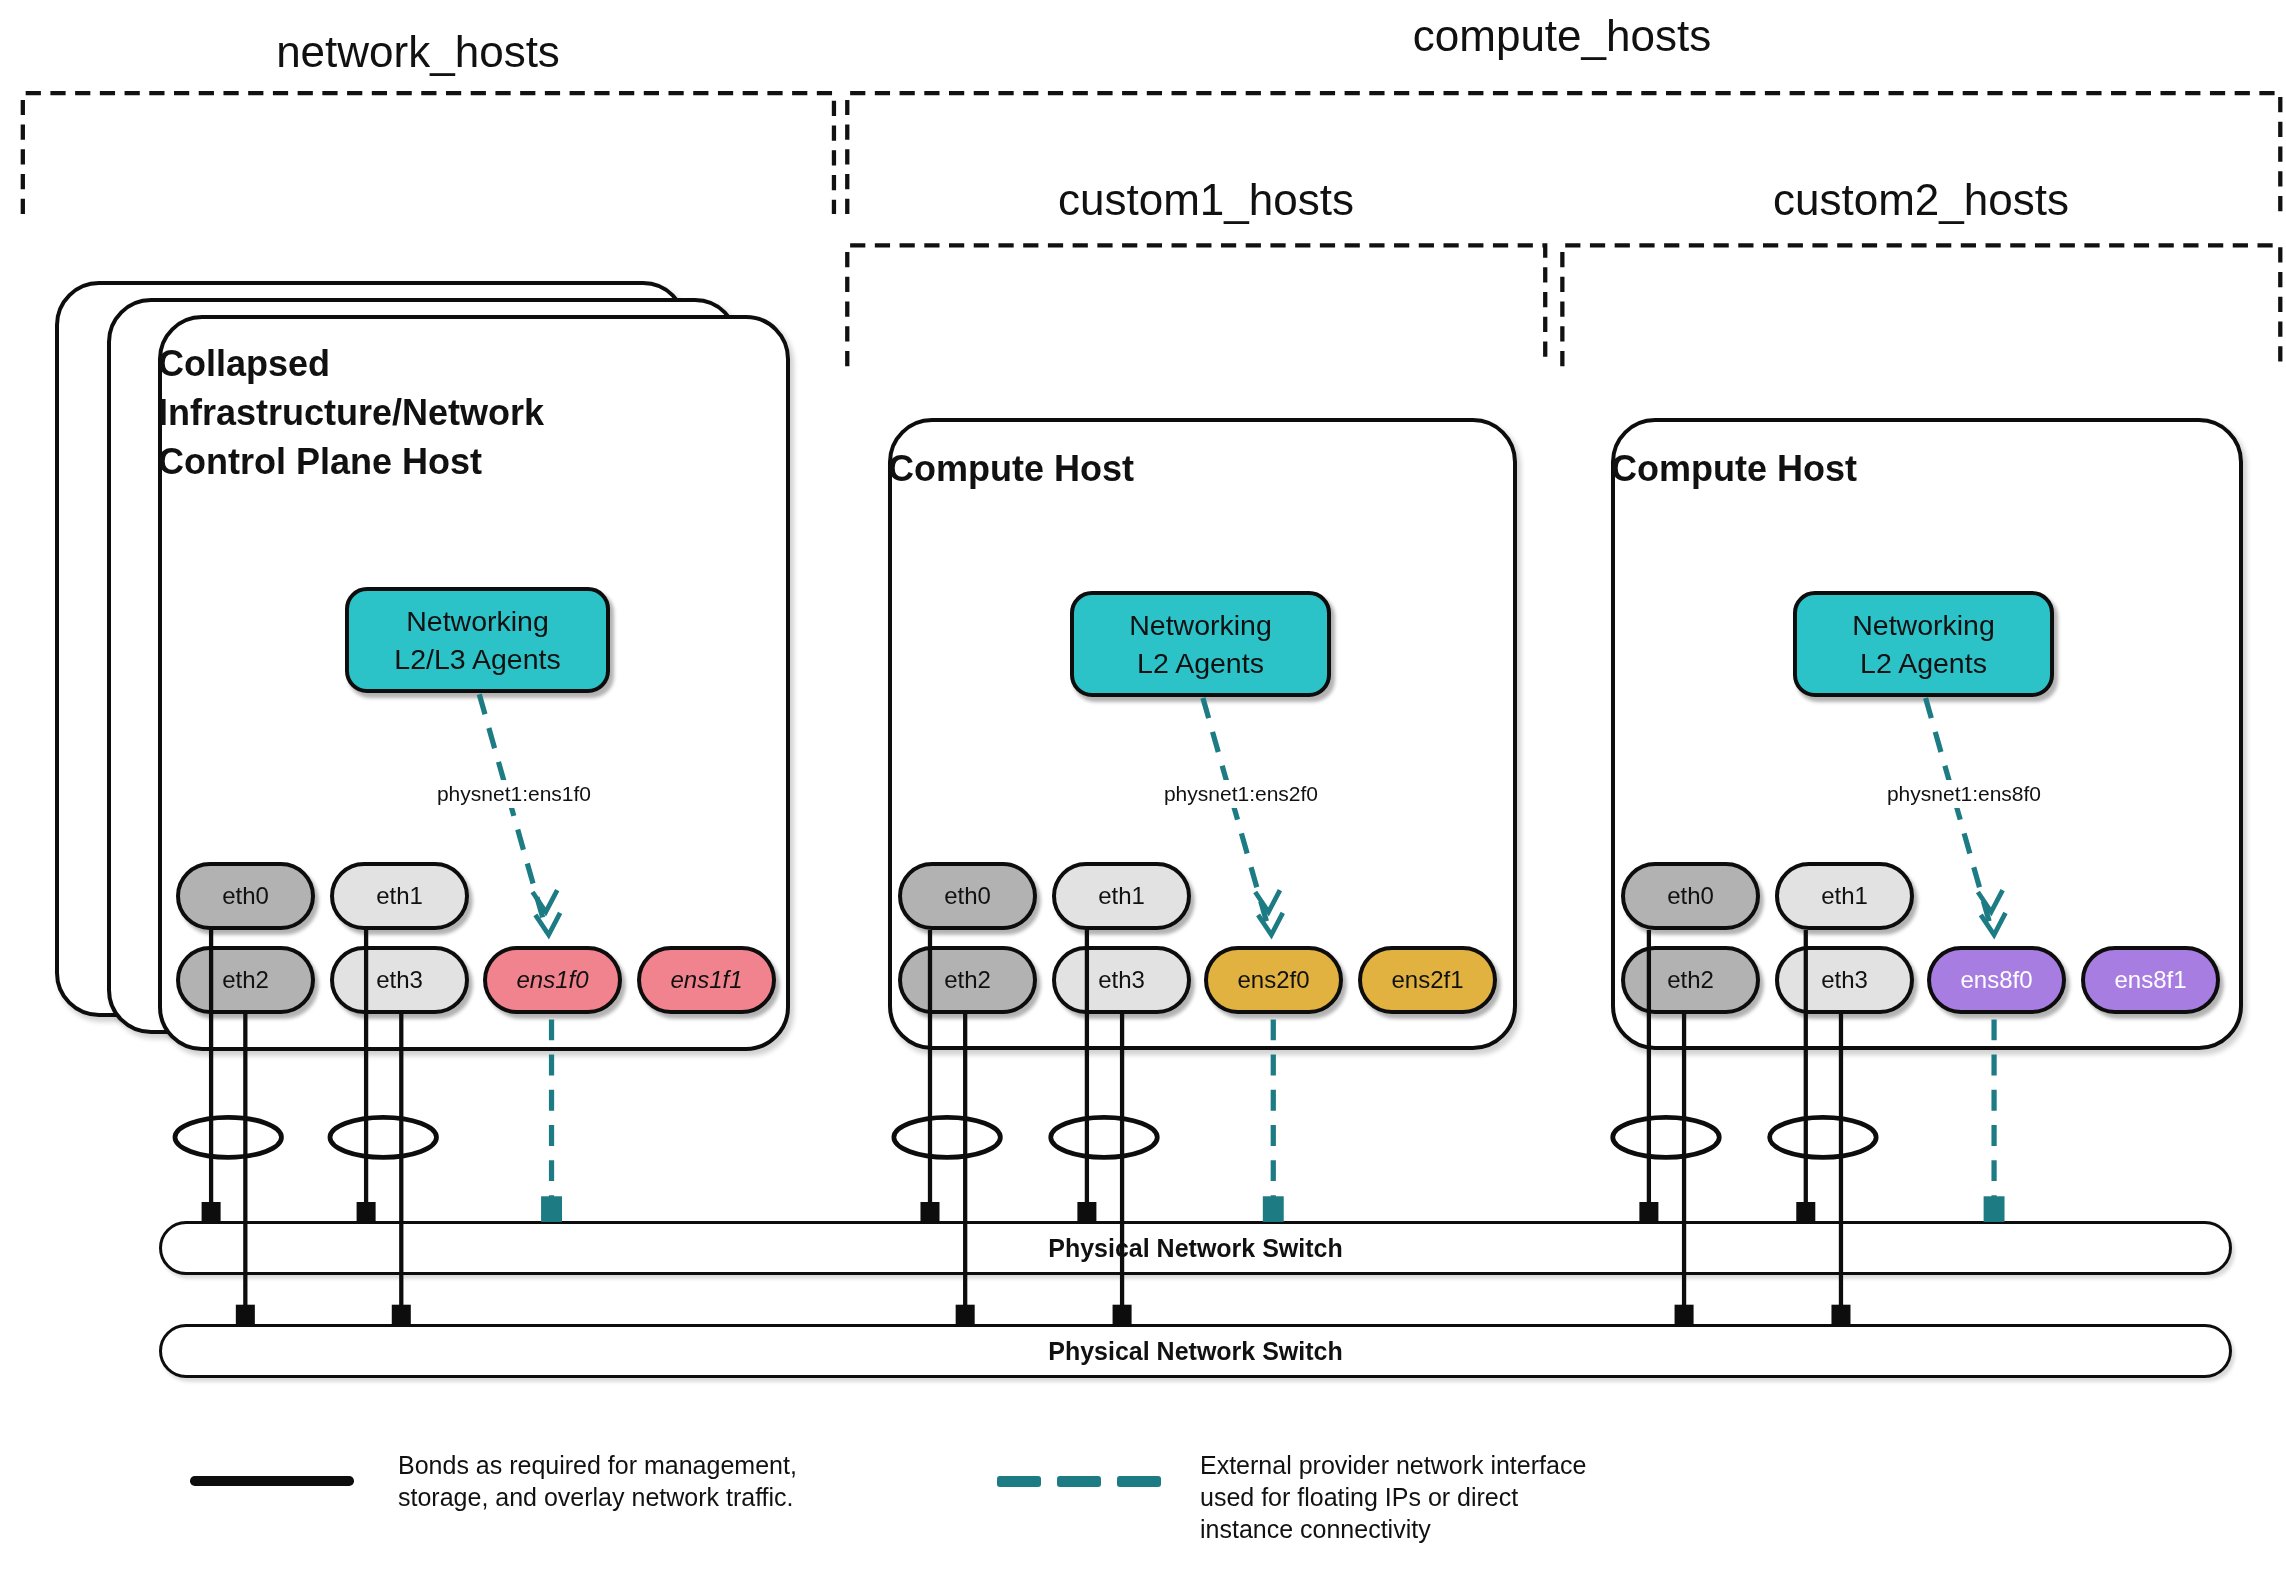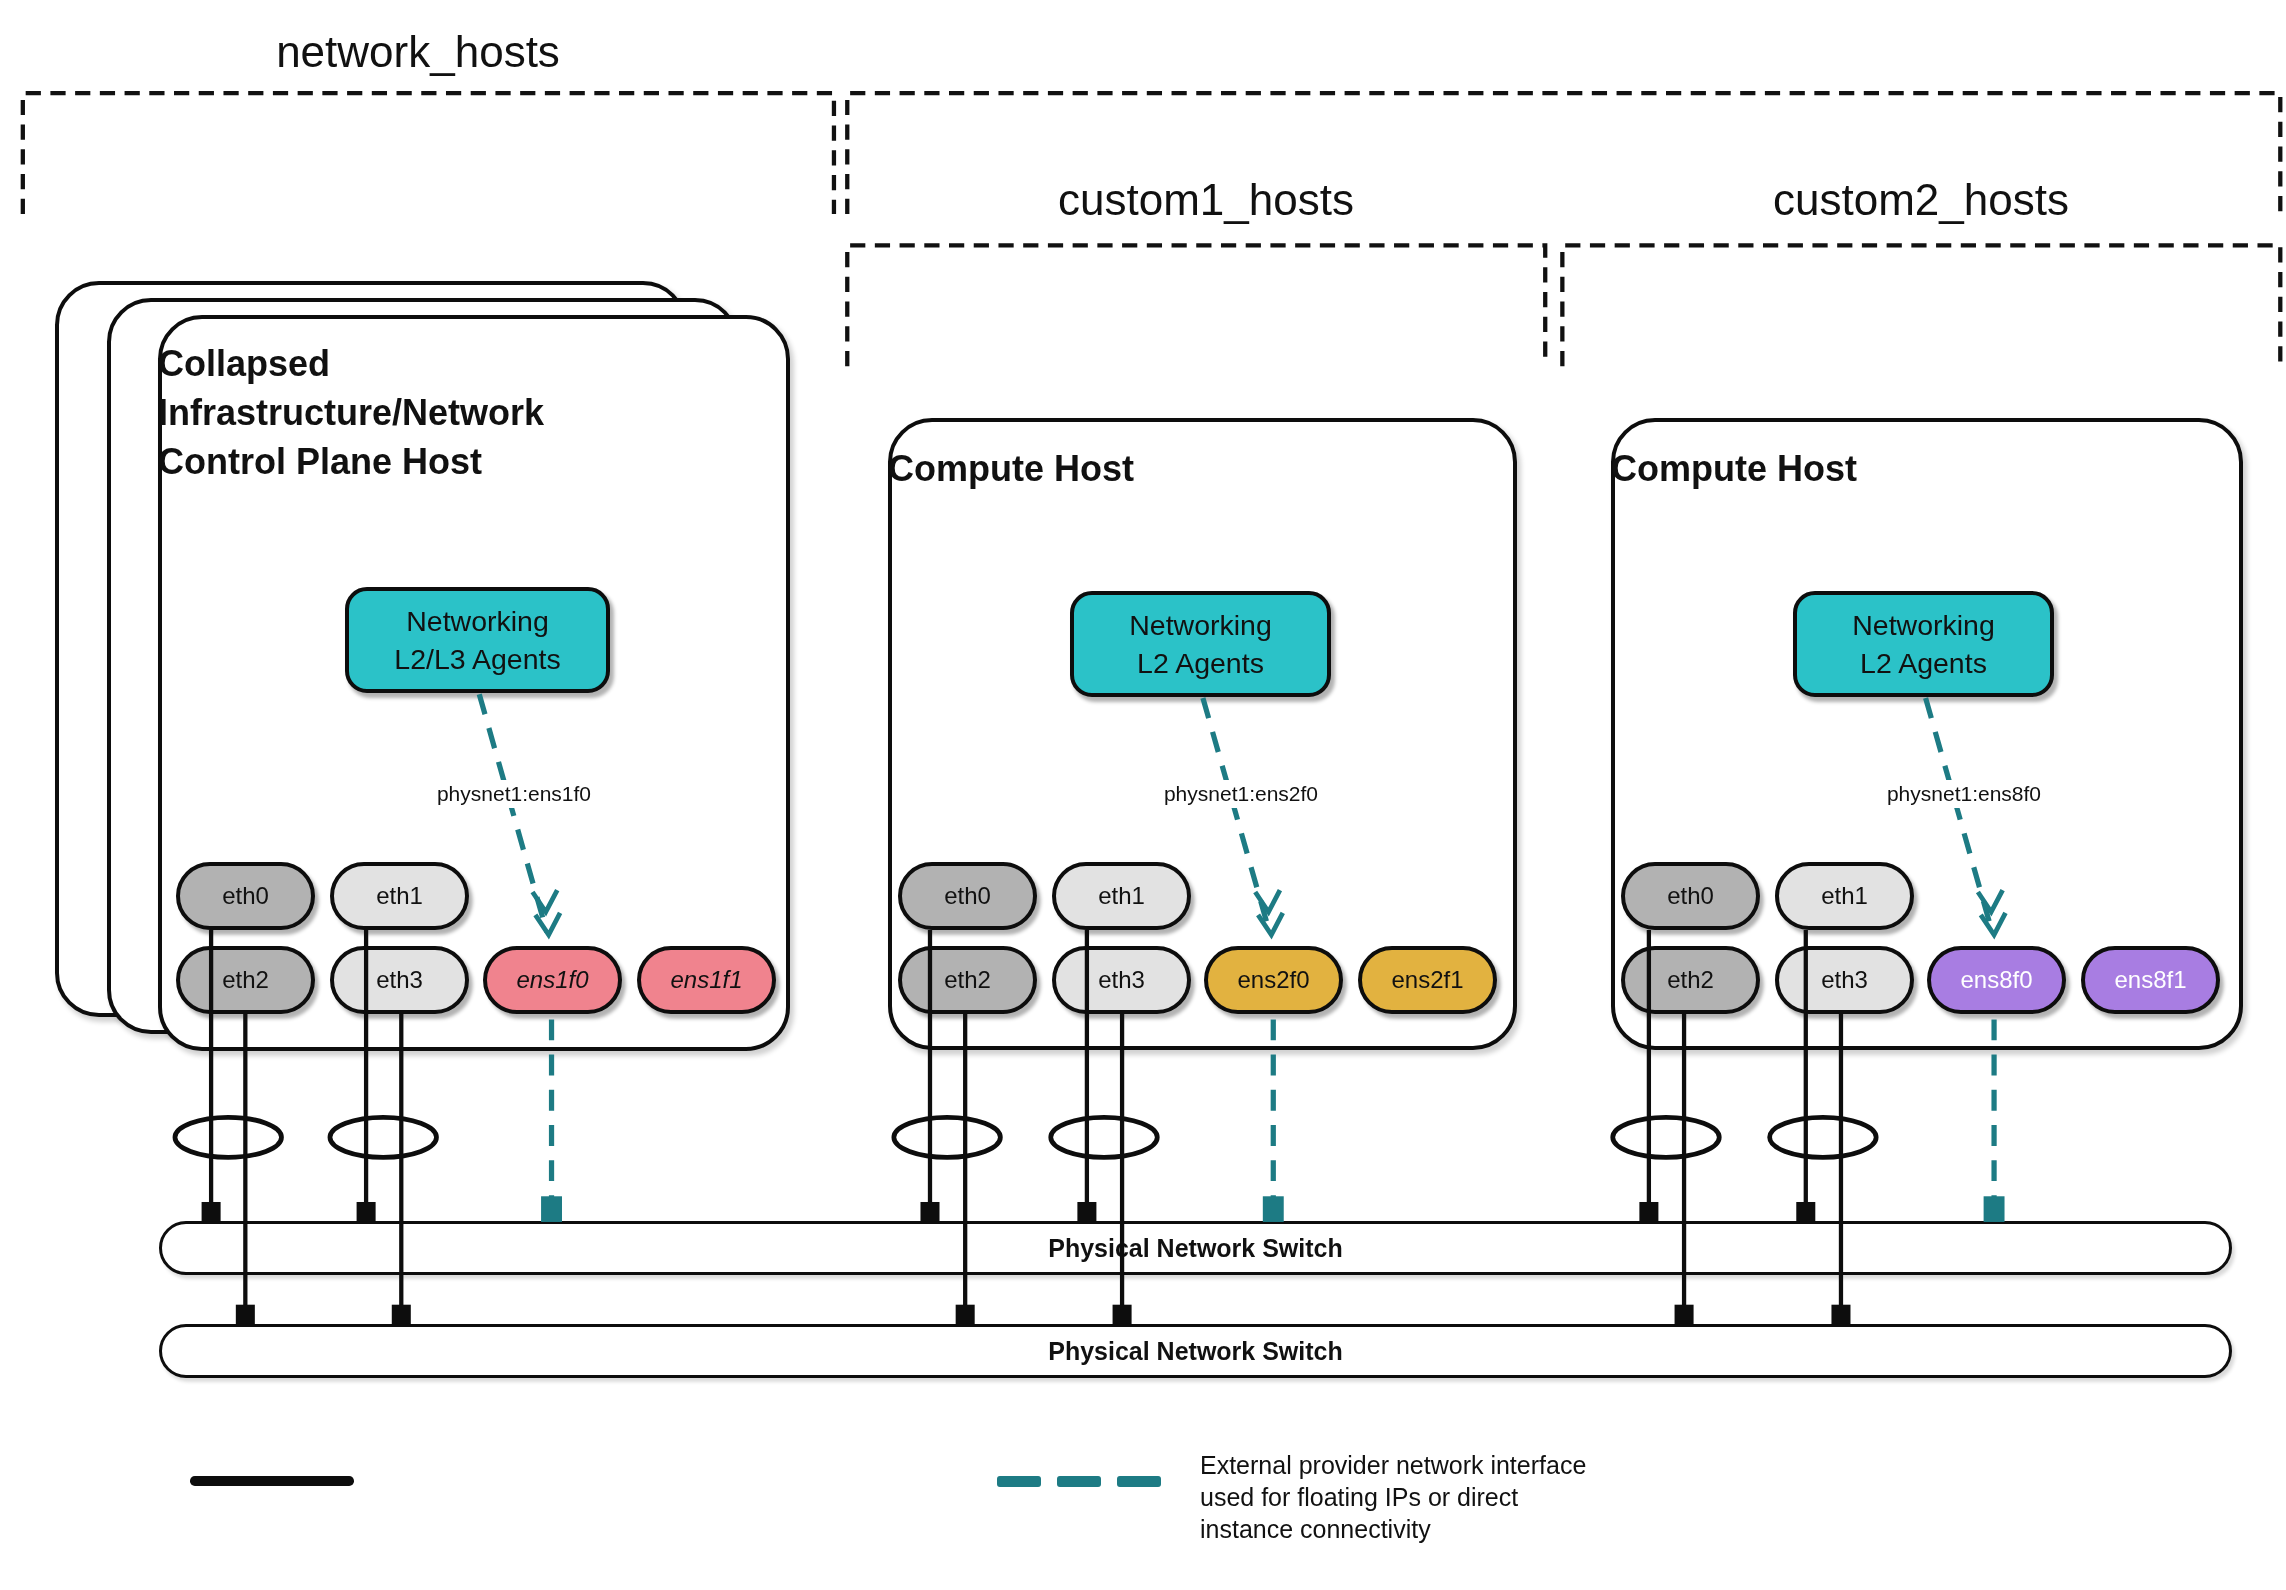--- a/index.html
+++ b/index.html
@@ -42,20 +42,21 @@
   .tealsq{fill:var(--teal-line);}
   .dashline{stroke:var(--teal-line);stroke-width:5.5;stroke-dasharray:22 15;fill:none;}
   .chev{stroke:var(--teal-line);stroke-width:5;fill:none;}
 </style>
 </head>
 <body>
 
 <div id="canvas">
 
   <div class="abs grouplabel" style="left:418px;top:27px;">network_hosts</div>
+  <div class="abs grouplabel" style="left:1562px;top:11.4px;">compute_hosts</div>
   <div class="abs grouplabel" style="left:1206px;top:175px;">custom1_hosts</div>
   <div class="abs grouplabel" style="left:1921px;top:175px;">custom2_hosts</div>
 
   <div class="abs hostbox" style="left:55px;top:281px;width:632px;height:736px;"></div>
   <div class="abs hostbox" style="left:107px;top:298px;width:632px;height:736px;"></div>
   <div class="abs hostbox" style="left:158px;top:315px;width:632px;height:736px;"></div>
 
   <div class="abs hostbox" style="left:888px;top:418px;width:629px;height:632px;"></div>
   <div class="abs hostbox" style="left:1611px;top:418px;width:632px;height:632px;"></div>
 
@@ -94,20 +95,22 @@
   <div class="abs pill c-gl" style="left:1775px;top:862px;">eth1</div>
   <div class="abs pill c-gd" style="left:1621px;top:946px;">eth2</div>
   <div class="abs pill c-gl" style="left:1775px;top:946px;">eth3</div>
   <div class="abs pill c-pu" style="left:1927px;top:946px;">ens8f0</div>
   <div class="abs pill c-pu" style="left:2081px;top:946px;">ens8f1</div>
 
   <div class="abs switchbar" style="left:159px;top:1221px;width:2073px;height:54px;">Physical Network Switch</div>
   <div class="abs switchbar" style="left:159px;top:1324px;width:2073px;height:54px;">Physical Network Switch</div>
 
   <div class="abs legend-solid" style="left:190px;top:1476px;width:164px;height:9.5px;"></div>
+  <div class="abs legend-text" style="left:398px;top:1449px;width:590px;">Bonds as required for management,
+storage, and overlay network traffic.</div>
   <div class="abs legend-dashes" style="left:997px;top:1476px;">
     <div class="dash"></div>
     <div class="dash"></div>
     <div class="dash"></div>
   </div>
   <div class="abs legend-text" style="left:1200px;top:1449px;width:590px;">External provider network interface
 used for floating IPs or direct
 instance connectivity</div>
 
   <svg class="overlay" width="2286" height="1590" viewBox="0 0 2404 1672">

